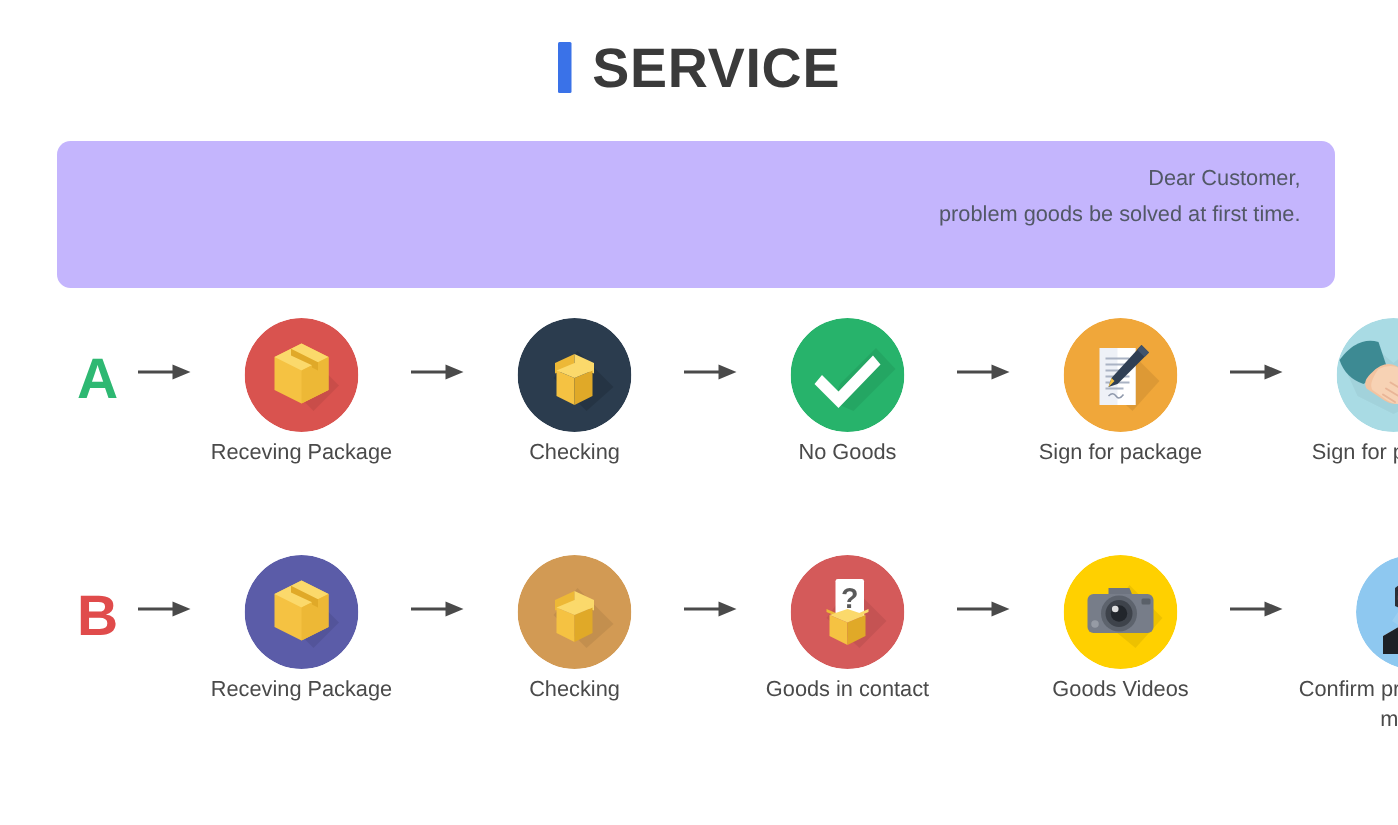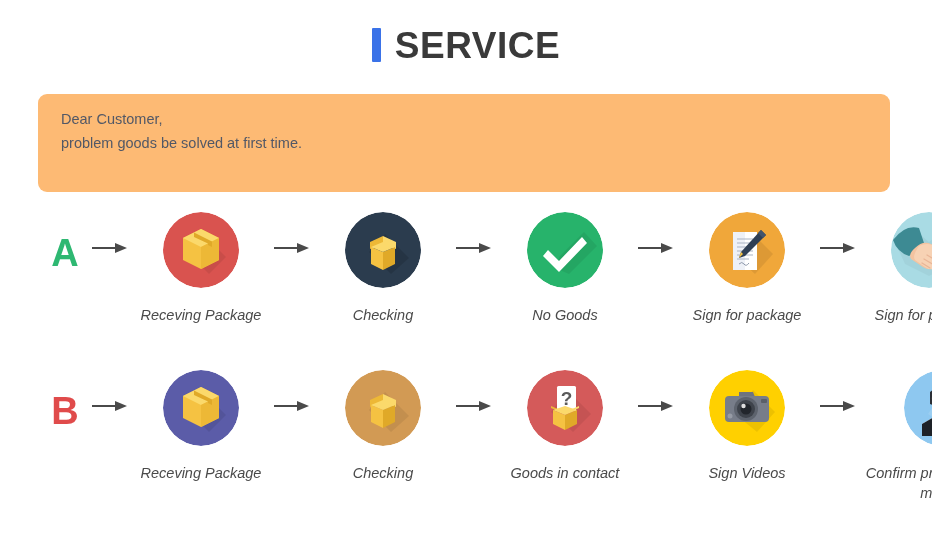--- a/index.html
+++ b/index.html
@@ -39,23 +39,24 @@
     line-height: 1;
   }
 
   
   .notice {
     position: absolute;
     left: 38px;
     top: 94px;
     width: 852px;
     height: 98px;
-    background: #fdba74;
+    background: #c4b5fd;
     border-radius: 9px;
     padding: 14px 23px 0 23px;
+    text-align: right;
   }
   .notice p {
     margin: 0;
     font-size: 14.5px;
     line-height: 23.5px;
     color: #525866;
     white-space: nowrap;
   }
 
   
@@ -106,27 +107,26 @@
     width: 76px;
     height: 76px;
     border-radius: 50%;
     position: relative;
     overflow: hidden;
     display: block;
   }
   .circle svg { display: block; }
 
   .step-label {
-    margin-top: 17px;
+    margin-top: 4px;
     font-size: 14.5px;
     line-height: 20px;
     color: #4a4a4a;
     text-align: center;
     white-space: pre-line;
-    font-style: italic;
   }
   .step.wide .step-label { white-space: normal; }
 </style>
 </head>
 <body>
 
 <div class="title-row">
   <div class="title-bar"></div>
   <div class="title-text">SERVICE</div>
 </div>
@@ -334,21 +334,21 @@
         <path d="M30 22 H44 L46 27 H30 Z" fill="#6e7480"></path>
         <rect x="16" y="26" width="44" height="26" rx="4" fill="#777d89"></rect>
         <rect x="52" y="29" width="6" height="4" rx="1" fill="#5a6069"></rect>
         <circle cx="21" cy="46" r="2.5" fill="#969ba5"></circle>
         <circle cx="37" cy="39" r="12" fill="#5d636d"></circle>
         <circle cx="37" cy="39" r="9" fill="#3e434b"></circle>
         <circle cx="37" cy="39" r="5.5" fill="#22262c"></circle>
         <circle cx="34.5" cy="36" r="2.2" fill="#ffffff" opacity="0.85"></circle>
       </svg>
     </div>
-    <div class="step-label">Sign Videos</div>
+    <div class="step-label">Goods Videos</div>
   </div>
 
   <div class="arrow">
     <svg width="36" height="14" viewBox="0 0 36 14">
         <path d="M0 6h23v-4l12 5-12 5v-4H0z" fill="#4a4a4a"></path>
       </svg>
   </div>
 
   <div class="step wide">
     <div class="circle">

